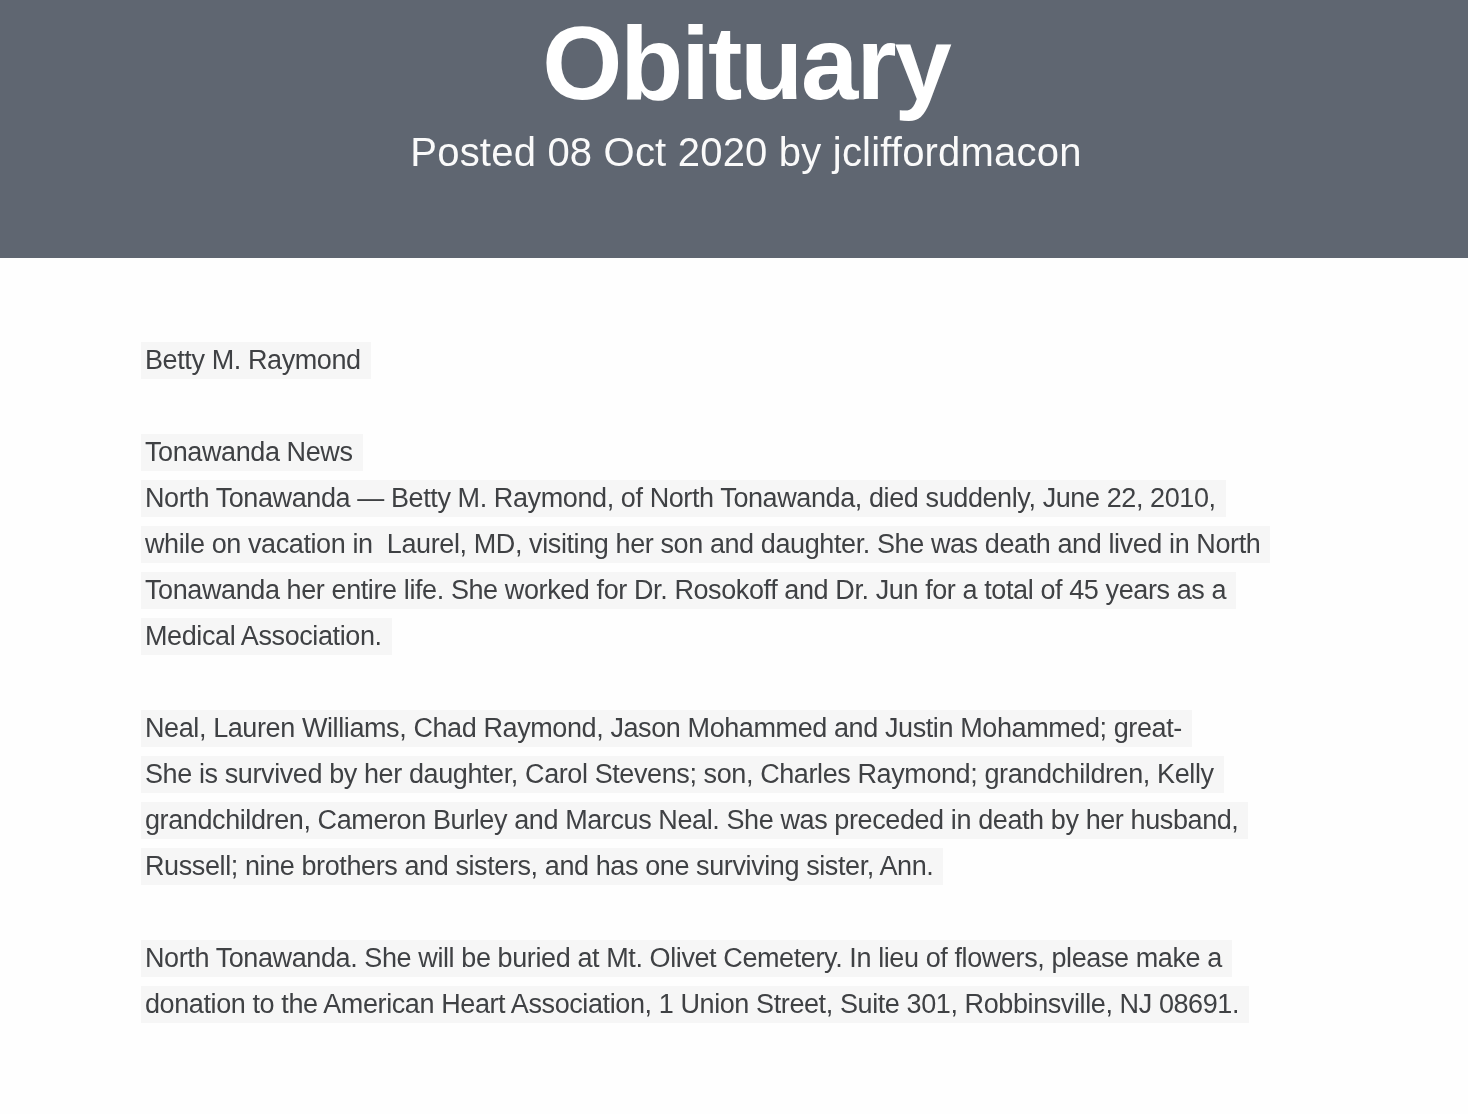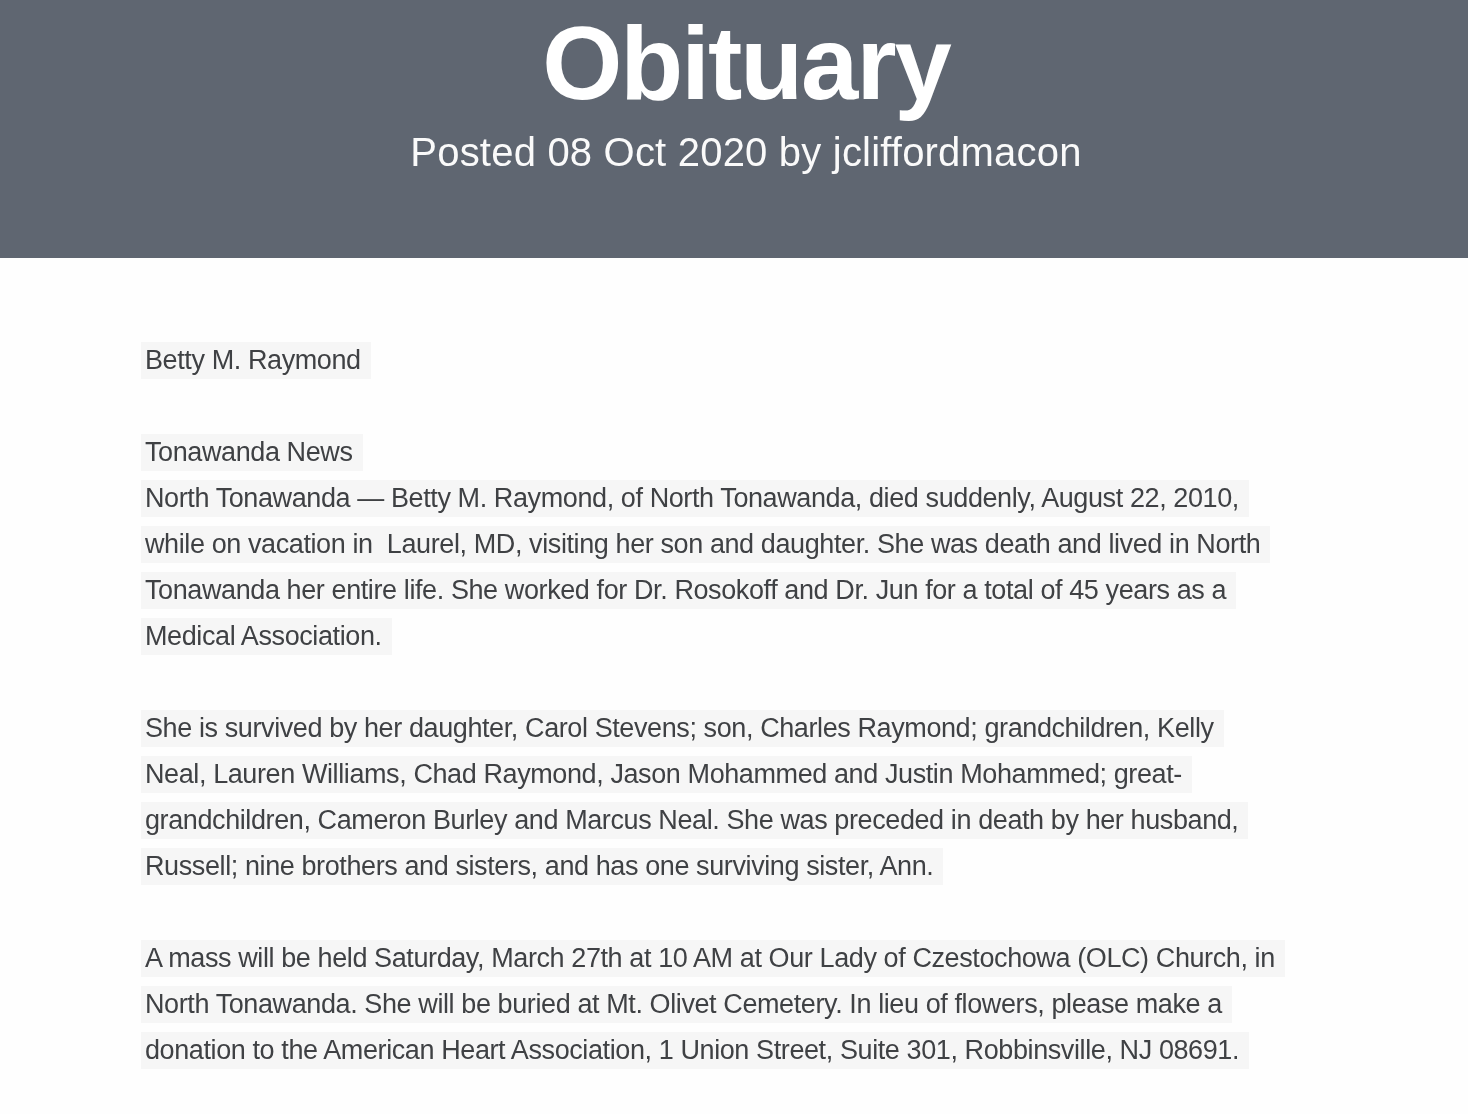--- a/index.html
+++ b/index.html
@@ -61,30 +61,29 @@
   <div class="header">
     <div class="title">Obituary</div>
     <div class="subtitle">Posted 08 Oct 2020 by jcliffordmacon</div>
   </div>
   <div class="content">
       <div class="para">
         <div class="line"><span class="hl">Betty M. Raymond</span></div>
       </div>
       <div class="para">
         <div class="line"><span class="hl">Tonawanda News</span></div>
-        <div class="line"><span class="hl">North Tonawanda — Betty M. Raymond, of North Tonawanda, died suddenly, August 22, 2010,</span></div>
+        <div class="line"><span class="hl">North Tonawanda — Betty M. Raymond, of North Tonawanda, died suddenly, June 22, 2010,</span></div>
         <div class="line"><span class="hl">while on vacation in  Laurel, MD, visiting her son and daughter. She was death and lived in North</span></div>
         <div class="line"><span class="hl">Tonawanda her entire life. She worked for Dr. Rosokoff and Dr. Jun for a total of 45 years as a</span></div>
         <div class="line"><span class="hl">Medical Association.</span></div>
       </div>
       <div class="para">
+        <div class="line"><span class="hl">Neal, Lauren Williams, Chad Raymond, Jason Mohammed and Justin Mohammed; great-</span></div>
         <div class="line"><span class="hl">She is survived by her daughter, Carol Stevens; son, Charles Raymond; grandchildren, Kelly</span></div>
-        <div class="line"><span class="hl">Neal, Lauren Williams, Chad Raymond, Jason Mohammed and Justin Mohammed; great-</span></div>
         <div class="line"><span class="hl">grandchildren, Cameron Burley and Marcus Neal. She was preceded in death by her husband,</span></div>
         <div class="line"><span class="hl">Russell; nine brothers and sisters, and has one surviving sister, Ann.</span></div>
       </div>
       <div class="para">
-        <div class="line"><span class="hl">A mass will be held Saturday, March 27th at 10 AM at Our Lady of Czestochowa (OLC) Church, in</span></div>
         <div class="line"><span class="hl">North Tonawanda. She will be buried at Mt. Olivet Cemetery. In lieu of flowers, please make a</span></div>
         <div class="line"><span class="hl">donation to the American Heart Association, 1 Union Street, Suite 301, Robbinsville, NJ 08691.</span></div>
       </div>
     </div>
 </div>
 
 </body></html>

